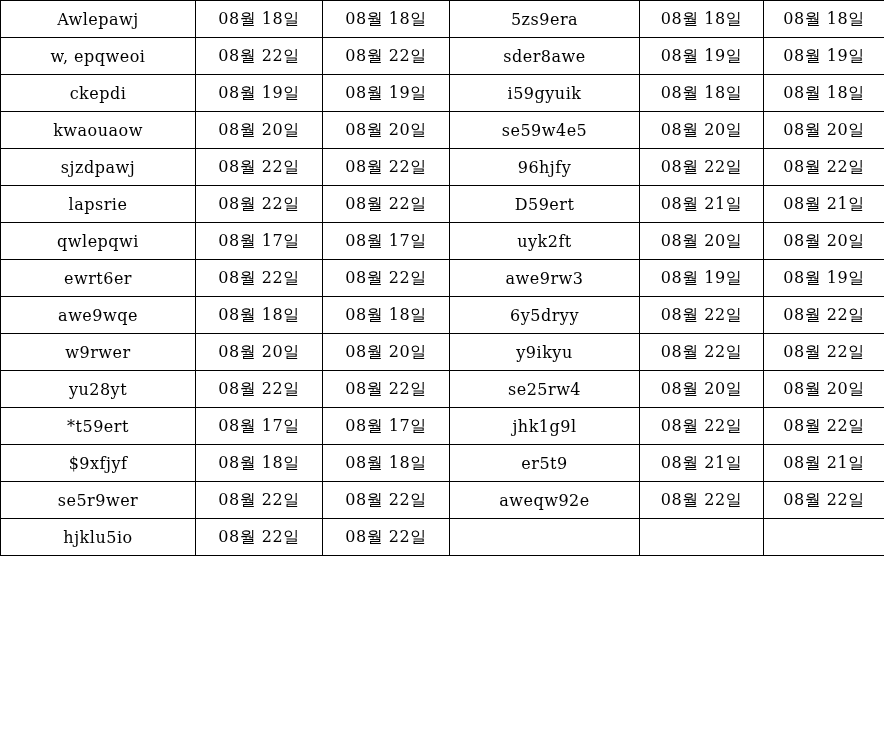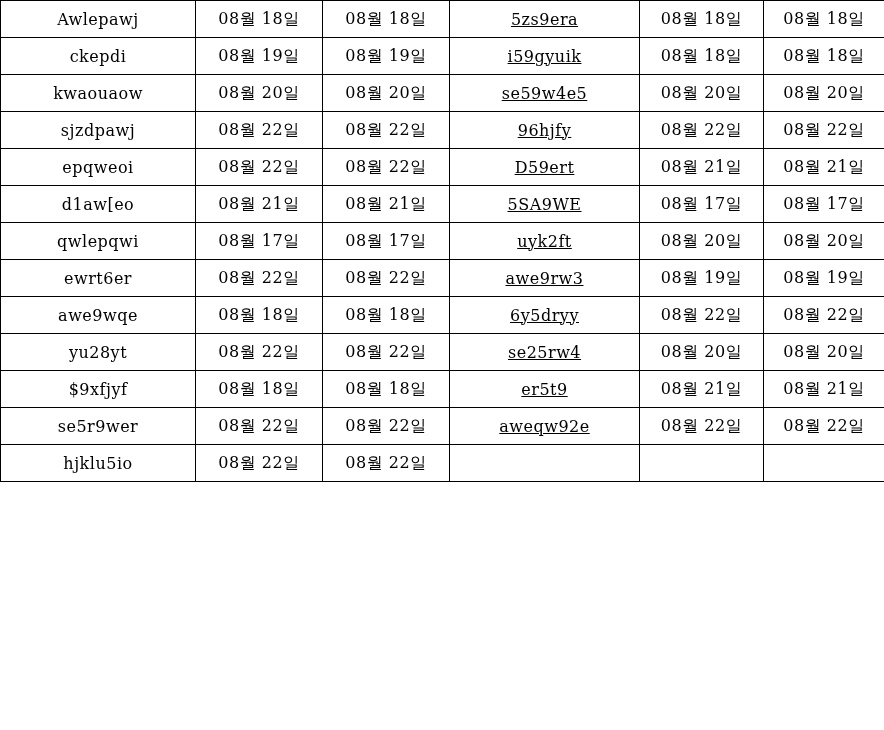--- a/index.html
+++ b/index.html
@@ -40,21 +40,21 @@
   }
   
   col.c0 { width: 195px; }
   col.c1 { width: 127px; }
   col.c2 { width: 127px; }
   col.c3 { width: 190px; }
   col.c4 { width: 124px; }
   col.c5 { width: 121px; }
 
   td.col-name   { font-family: "DejaVu Sans Mono", monospace; font-size: 15.5px; letter-spacing: 0px; }
-  td.col-key    { font-family: "DejaVu Sans Mono", monospace; font-size: 15.5px; letter-spacing: 0px; text-decoration: underline; }
+  td.col-key    { font-family: "DejaVu Sans Mono", monospace; font-size: 15.5px; letter-spacing: 0px; }
   td.col-date   { font-family: "DejaVu Serif", serif; font-size: 15.5px; }
   td.empty      { }
 </style>
 </head>
 <body>
 
 <div id="sheet">
   <table class="grid">
     <colgroup>
       <col class="c0">
@@ -67,20 +67,28 @@
     <tbody id="tbody">
         <tr>
           <td class="col-name">Awlepawj</td>
           <td class="col-date">08월 18일</td>
           <td class="col-date">08월 18일</td>
           <td class="col-key">5zs9era</td>
           <td class="col-date">08월 18일</td>
           <td class="col-date">08월 18일</td>
         </tr>
         <tr>
+          <td class="col-name">w, epqweoi</td>
+          <td class="col-date">08월 22일</td>
+          <td class="col-date">08월 22일</td>
+          <td class="col-key">sder8awe</td>
+          <td class="col-date">08월 19일</td>
+          <td class="col-date">08월 19일</td>
+        </tr>
+        <tr>
           <td class="col-name">ckepdi</td>
           <td class="col-date">08월 19일</td>
           <td class="col-date">08월 19일</td>
           <td class="col-key">i59gyuik</td>
           <td class="col-date">08월 18일</td>
           <td class="col-date">08월 18일</td>
         </tr>
         <tr>
           <td class="col-name">kwaouaow</td>
           <td class="col-date">08월 20일</td>
@@ -91,34 +99,26 @@
         </tr>
         <tr>
           <td class="col-name">sjzdpawj</td>
           <td class="col-date">08월 22일</td>
           <td class="col-date">08월 22일</td>
           <td class="col-key">96hjfy</td>
           <td class="col-date">08월 22일</td>
           <td class="col-date">08월 22일</td>
         </tr>
         <tr>
-          <td class="col-name">epqweoi</td>
+          <td class="col-name">lapsrie</td>
           <td class="col-date">08월 22일</td>
           <td class="col-date">08월 22일</td>
           <td class="col-key">D59ert</td>
           <td class="col-date">08월 21일</td>
           <td class="col-date">08월 21일</td>
-        </tr>
-        <tr>
-          <td class="col-name">d1aw[eo</td>
-          <td class="col-date">08월 21일</td>
-          <td class="col-date">08월 21일</td>
-          <td class="col-key">5SA9WE</td>
-          <td class="col-date">08월 17일</td>
-          <td class="col-date">08월 17일</td>
         </tr>
         <tr>
           <td class="col-name">qwlepqwi</td>
           <td class="col-date">08월 17일</td>
           <td class="col-date">08월 17일</td>
           <td class="col-key">uyk2ft</td>
           <td class="col-date">08월 20일</td>
           <td class="col-date">08월 20일</td>
         </tr>
         <tr>
@@ -131,26 +131,42 @@
         </tr>
         <tr>
           <td class="col-name">awe9wqe</td>
           <td class="col-date">08월 18일</td>
           <td class="col-date">08월 18일</td>
           <td class="col-key">6y5dryy</td>
           <td class="col-date">08월 22일</td>
           <td class="col-date">08월 22일</td>
         </tr>
         <tr>
+          <td class="col-name">w9rwer</td>
+          <td class="col-date">08월 20일</td>
+          <td class="col-date">08월 20일</td>
+          <td class="col-key">y9ikyu</td>
+          <td class="col-date">08월 22일</td>
+          <td class="col-date">08월 22일</td>
+        </tr>
+        <tr>
           <td class="col-name">yu28yt</td>
           <td class="col-date">08월 22일</td>
           <td class="col-date">08월 22일</td>
           <td class="col-key">se25rw4</td>
           <td class="col-date">08월 20일</td>
           <td class="col-date">08월 20일</td>
+        </tr>
+        <tr>
+          <td class="col-name">*t59ert</td>
+          <td class="col-date">08월 17일</td>
+          <td class="col-date">08월 17일</td>
+          <td class="col-key">jhk1g9l</td>
+          <td class="col-date">08월 22일</td>
+          <td class="col-date">08월 22일</td>
         </tr>
         <tr>
           <td class="col-name">$9xfjyf</td>
           <td class="col-date">08월 18일</td>
           <td class="col-date">08월 18일</td>
           <td class="col-key">er5t9</td>
           <td class="col-date">08월 21일</td>
           <td class="col-date">08월 21일</td>
         </tr>
         <tr>

